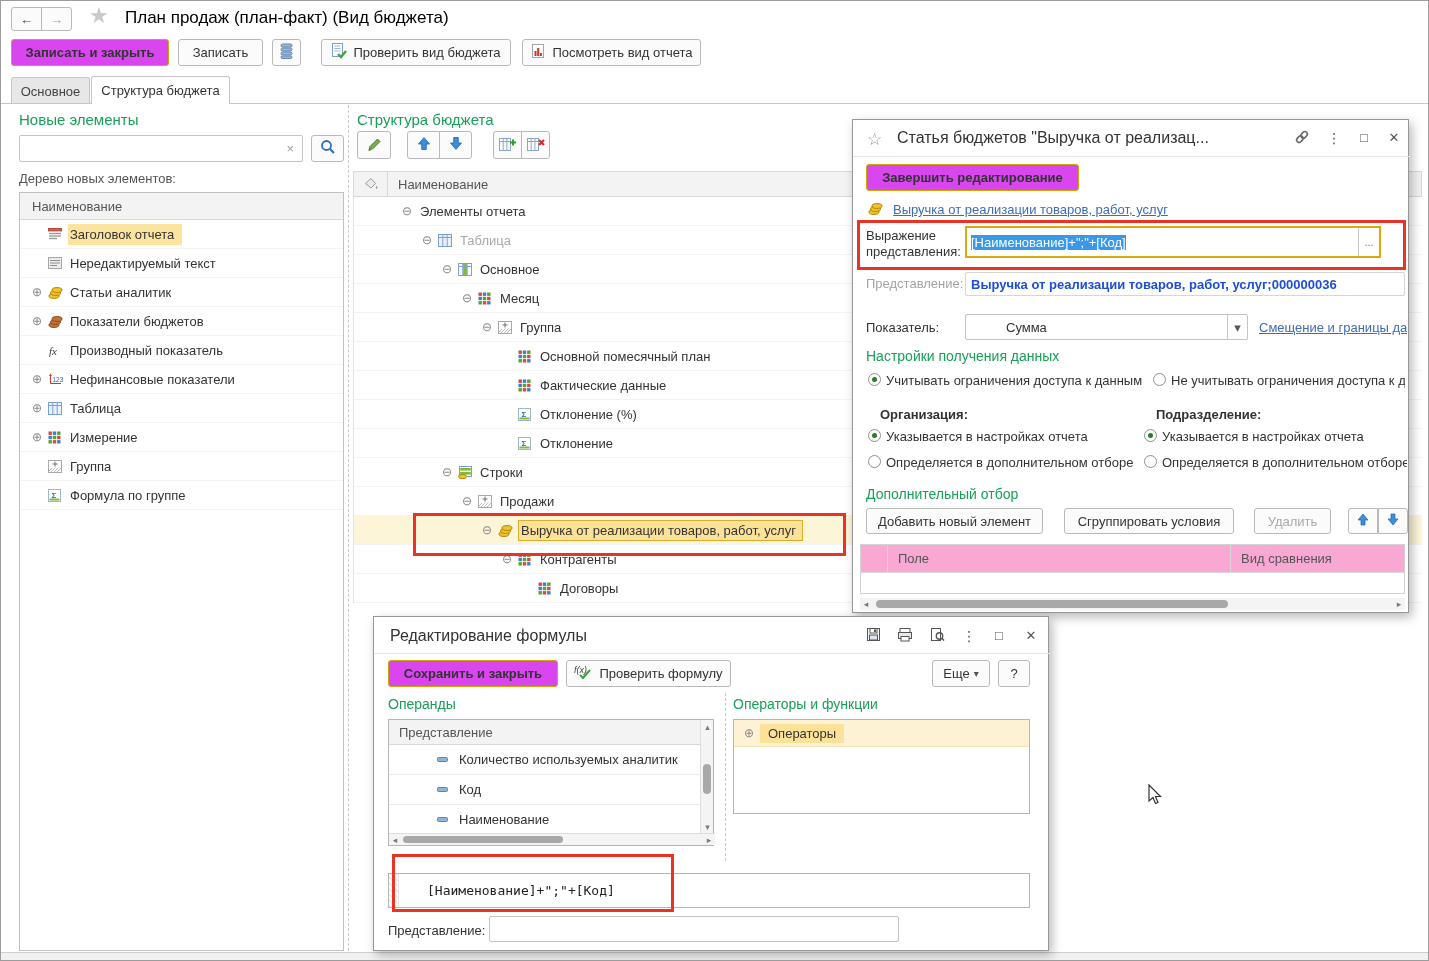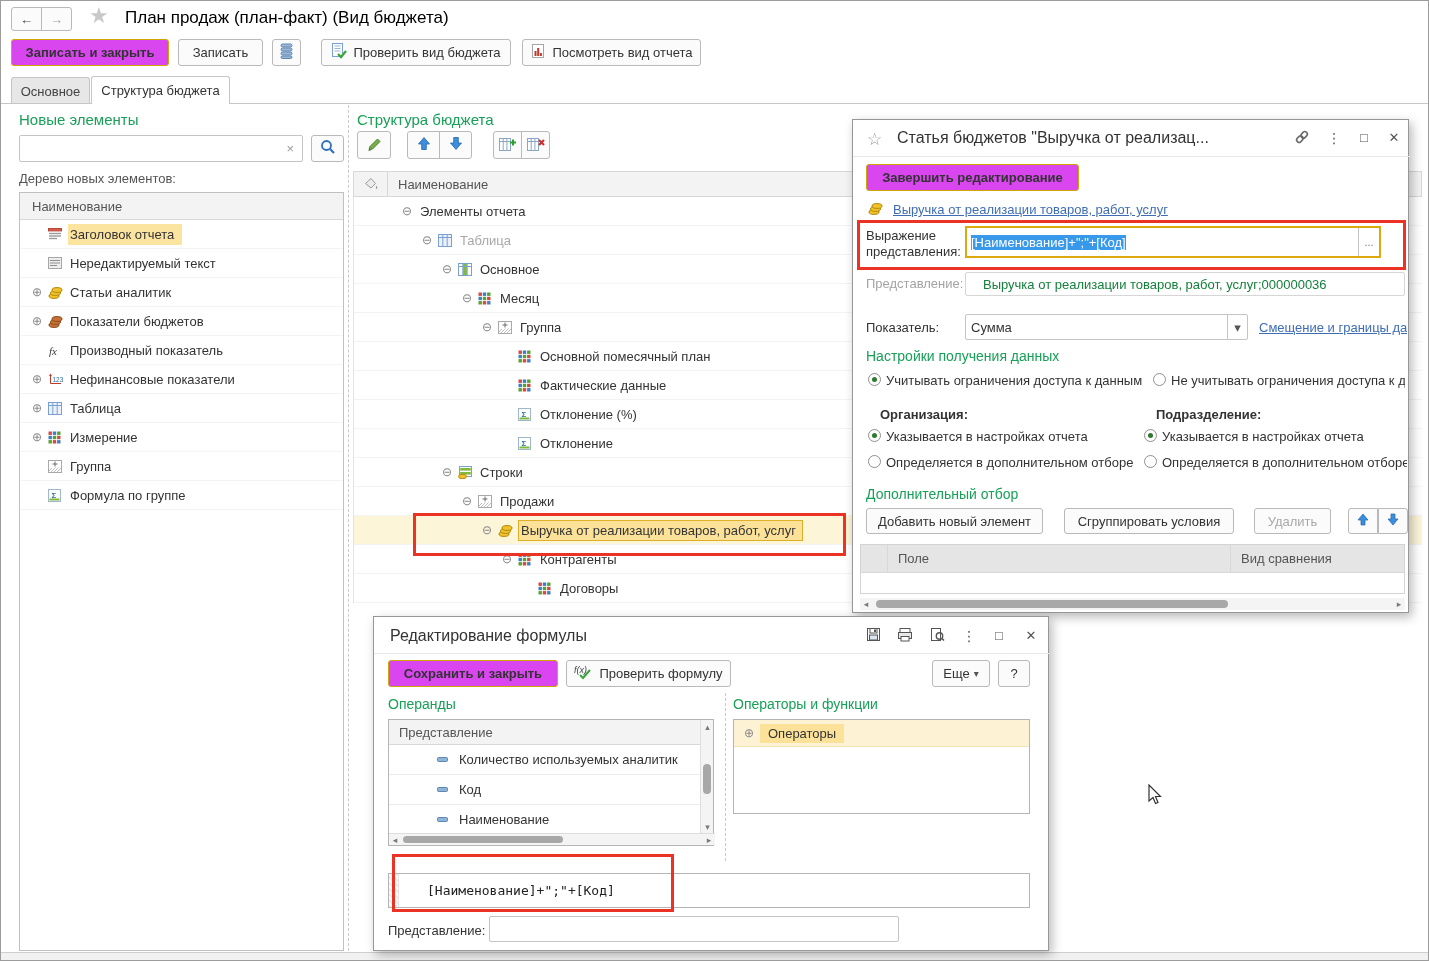--- a/index.html
+++ b/index.html
@@ -510,24 +510,24 @@
 
     <div class="lbl" style="left:13px;top:108px;width:96px;line-height:16px;">Выражение представления:</div>
     <div class="abs" style="left:112px;top:106px;width:416px;height:32px;border:2px solid #dcaa0f;background:#fff;display:flex;align-items:stretch;">
       <div style="flex:1;display:flex;align-items:center;padding-left:4px;overflow:hidden;">
         <span class="sel-text">[Наименование]+";"+[Код]</span>
       </div>
       <div class="combo-arrow" style="width:21px;font-size:11px;color:#777;">...</div>
     </div>
 
     <div class="lbl lbl-gray" style="left:13px;top:156px;">Представление:</div>
-    <div class="inp" style="left:112px;top:152px;width:440px;height:24px;border-color:#d6d6d6;display:flex;align-items:center;padding-left:17px;overflow:hidden;white-space:nowrap;color:#15803d;">Выручка от реализации товаров, работ, услуг;000000036</div>
+    <div class="inp" style="left:112px;top:152px;width:440px;height:24px;border-color:#d6d6d6;display:flex;align-items:center;padding-left:5px;overflow:hidden;white-space:nowrap;color:#1d4ed8;font-weight:bold;">Выручка от реализации товаров, работ, услуг;000000036</div>
 
     <div class="lbl" style="left:13px;top:200px;">Показатель:</div>
-    <div class="inp" style="left:112px;top:194px;width:283px;height:26px;display:flex;align-items:stretch;">
+    <div class="inp" style="left:112px;top:194px;width:283px;height:26px;display:flex;align-items:stretch;padding-left:35px;">
       <div style="flex:1;display:flex;align-items:center;padding-left:5px;">Сумма</div>
       <div class="combo-arrow" style="width:20px;">▾</div>
     </div>
     <a class="link" style="left:406px;top:200px;width:148px;">Смещение и границы дат</a>
 
     <div class="gtitle" style="left:13px;top:228px;font-size:14px;">Настройки получения данных</div>
     <span class="radio on" style="left:15px;top:253px;"></span>
     <div class="lbl" style="left:33px;top:253px;">Учитывать ограничения доступа к данным</div>
     <span class="radio" style="left:300px;top:253px;"></span>
     <div class="lbl" style="left:318px;top:253px;width:234px;overflow:hidden;white-space:nowrap;">Не  учитывать ограничения доступа к данным</div>
@@ -552,21 +552,21 @@
             <path d="M6 1 L11 7 H8 V12 H4 V7 H1 Z" fill="#3b8ede" stroke="#2565a8" stroke-width="0.7"></path>
           </svg></span>
     </div>
     <div class="btn icon-btn" style="left:525px;top:388px;width:30px;height:26px;border-radius:0 3px 3px 0;">
       <span><svg width="12" height="13">
             <path d="M6 1 L11 7 H8 V12 H4 V7 H1 Z" fill="#3b8ede" stroke="#2565a8" stroke-width="0.7" transform="rotate(180 6 6.5)"></path>
           </svg></span>
     </div>
 
     <div class="abs" style="left:7px;top:424px;width:545px;height:50px;border:1px solid #d3d3d3;background:#fff;">
-      <div style="height:28px;background:#e5e5e5;border-bottom:1px solid #d8d8d8;display:flex;">
+      <div style="height:28px;background:#f9a8d4;border-bottom:1px solid #d8d8d8;display:flex;">
         <div class="header-cell" style="width:27px;padding-left:0;"></div>
         <div class="header-cell" style="width:343px;">Поле</div>
         <div class="header-cell" style="flex:1;border-right:none;">Вид сравнения</div>
       </div>
     </div>
     <div class="scroll-track" style="left:7px;top:478px;width:545px;height:12px;">
       <span class="scroll-arrow" style="left:2px;top:1px;width:8px;">◂</span>
       <span class="scroll-arrow" style="right:2px;top:1px;width:8px;">▸</span>
       <div class="scroll-thumb" style="left:16px;top:2px;width:352px;height:8px;"></div>
     </div>

